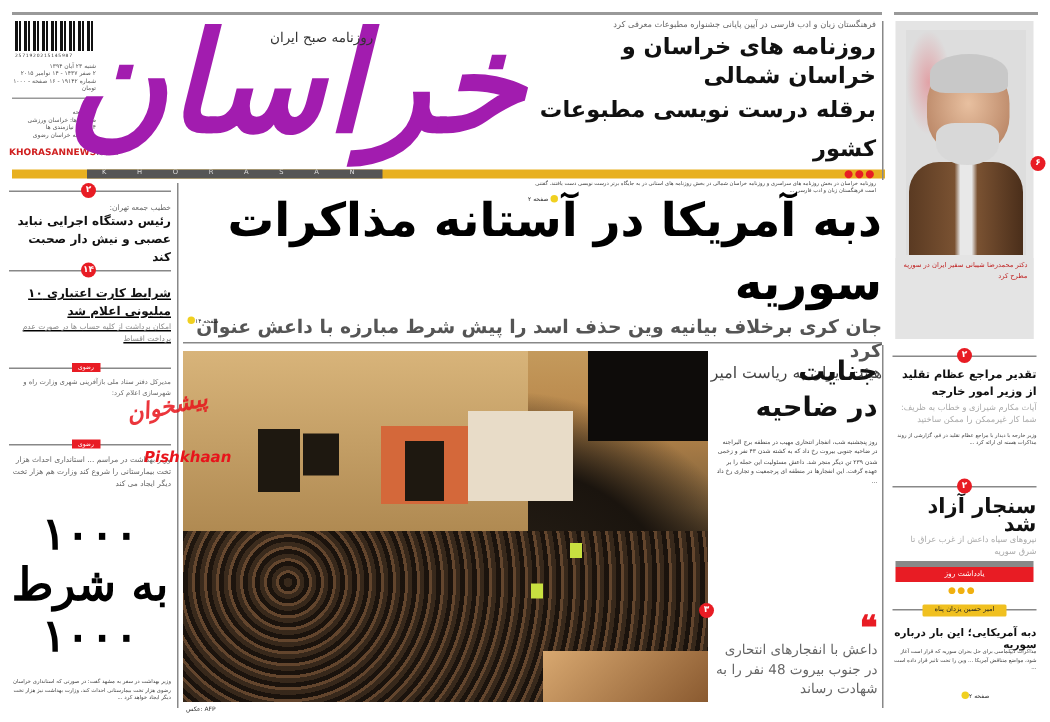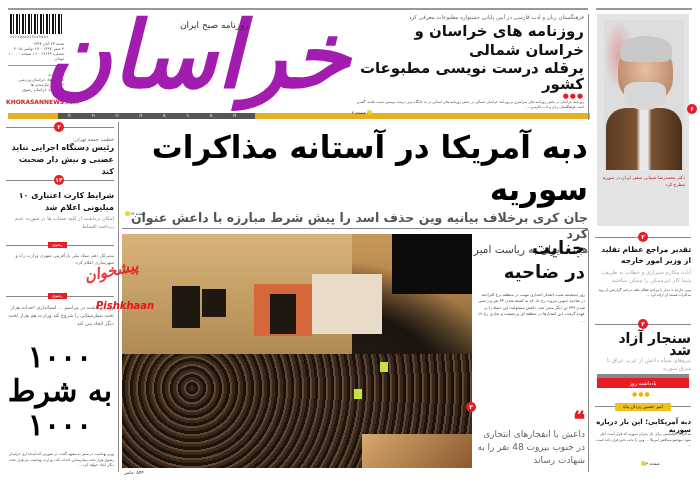--- a/index.html
+++ b/index.html
@@ -76,21 +76,21 @@
 
 <div class="abs masthead">خراسان</div>
 <div class="abs masthead-sub">روزنامه صبح ایران</div>
 
 <div class="abs ybar"></div>
 <div class="abs gbar">K H O R A S A N N E W S P A P E R</div>
 
 <div class="abs rtl" style="left:352px;top:14px;width:232px;">
   <div class="kicker-sm" style="font-size:5.5px;">فرهنگستان زبان و ادب فارسی در آیین پایانی جشنواره مطبوعات معرفی کرد</div>
   <div class="head-md" style="font-size:15px;line-height:19px;margin-top:2px;">روزنامه های خراسان و خراسان شمالی</div>
-  <div class="head-md" style="font-size:15px;line-height:16px;">برقله درست نویسی مطبوعات کشور</div>
+  <div class="head-md" style="font-size:15px;line-height:26px;">برقله درست نویسی مطبوعات کشور</div>
   <div class="dots" style="color:#e81c24;font-size:7px;">●●●</div>
   <div class="body-txt" style="font-size:3.5px;line-height:5px;">روزنامه خراسان در بخش روزنامه های سراسری و روزنامه خراسان شمالی در بخش روزنامه های استانی در به جایگاه برتر درست نویسی دست یافتند. گفتنی است فرهنگستان زبان و ادب فارسی ...</div>
   <div class="pagelink" style="text-align:left;">صفحه ۲</div>
 </div>
 <div class="abs vline" style="left:588px;top:14px;height:106px;"></div>
 
 <div class="abs vline" style="left:118px;top:122px;height:350px;"></div>
 <div class="abs rtl" style="left:122px;top:126px;width:466px;">
   <div style="font-size:31px;color:#000;font-weight:bold;line-height:42px;letter-spacing:-1px;">دبه آمریکا در آستانه مذاکرات سوریه</div>
   <div style="font-size:12.5px;color:#555;font-weight:bold;line-height:16px;">جان کری برخلاف بیانیه وین حذف اسد را پیش شرط مبارزه با داعش عنوان کرد</div>
@@ -125,21 +125,21 @@
 <div class="abs vline" style="left:588px;top:230px;height:242px;"></div>
 
 <div class="abs hr" style="left:6px;top:127px;width:108px;"></div>
 <div class="abs red-dot" style="left:54px;top:122px;">۲</div>
 <div class="abs rtl" style="left:6px;top:136px;width:108px;">
   <div class="kicker-sm" style="font-size:5px;">خطیب جمعه تهران:</div>
   <div class="head-md" style="font-size:8px;line-height:12px;">رئیس دستگاه اجرایی نباید عصبی و نیش دار صحبت کند</div>
 </div>
 <div class="abs hr" style="left:6px;top:180px;width:108px;"></div>
 <div class="abs red-dot" style="left:54px;top:175px;">۱۴</div>
-<div class="abs rtl" style="left:6px;top:190px;width:108px;">
+<div class="abs rtl" style="left:6px;top:190px;width:108px;text-decoration:underline;">
   <div class="head-md" style="font-size:8px;line-height:12px;">شرایط کارت اعتباری ۱۰ میلیونی اعلام شد</div>
   <div class="kicker-sm" style="font-size:5px;line-height:8px;color:#888;">امکان برداشت از کلیه حساب ها در صورت عدم پرداخت اقساط</div>
 </div>
 <div class="abs hr" style="left:6px;top:245px;width:108px;"></div>
 <div class="abs red-label" style="left:48px;top:242px;">رضوی</div>
 <div class="abs rtl" style="left:6px;top:252px;width:108px;">
   <div class="kicker-sm" style="font-size:4.5px;line-height:7px;">مدیرکل دفتر ستاد ملی بازآفرینی شهری وزارت راه و شهرسازی اعلام کرد:</div>
 </div>
 <div class="abs hr" style="left:6px;top:296px;width:108px;"></div>
 <div class="abs red-label" style="left:48px;top:293px;">رضوی</div>

